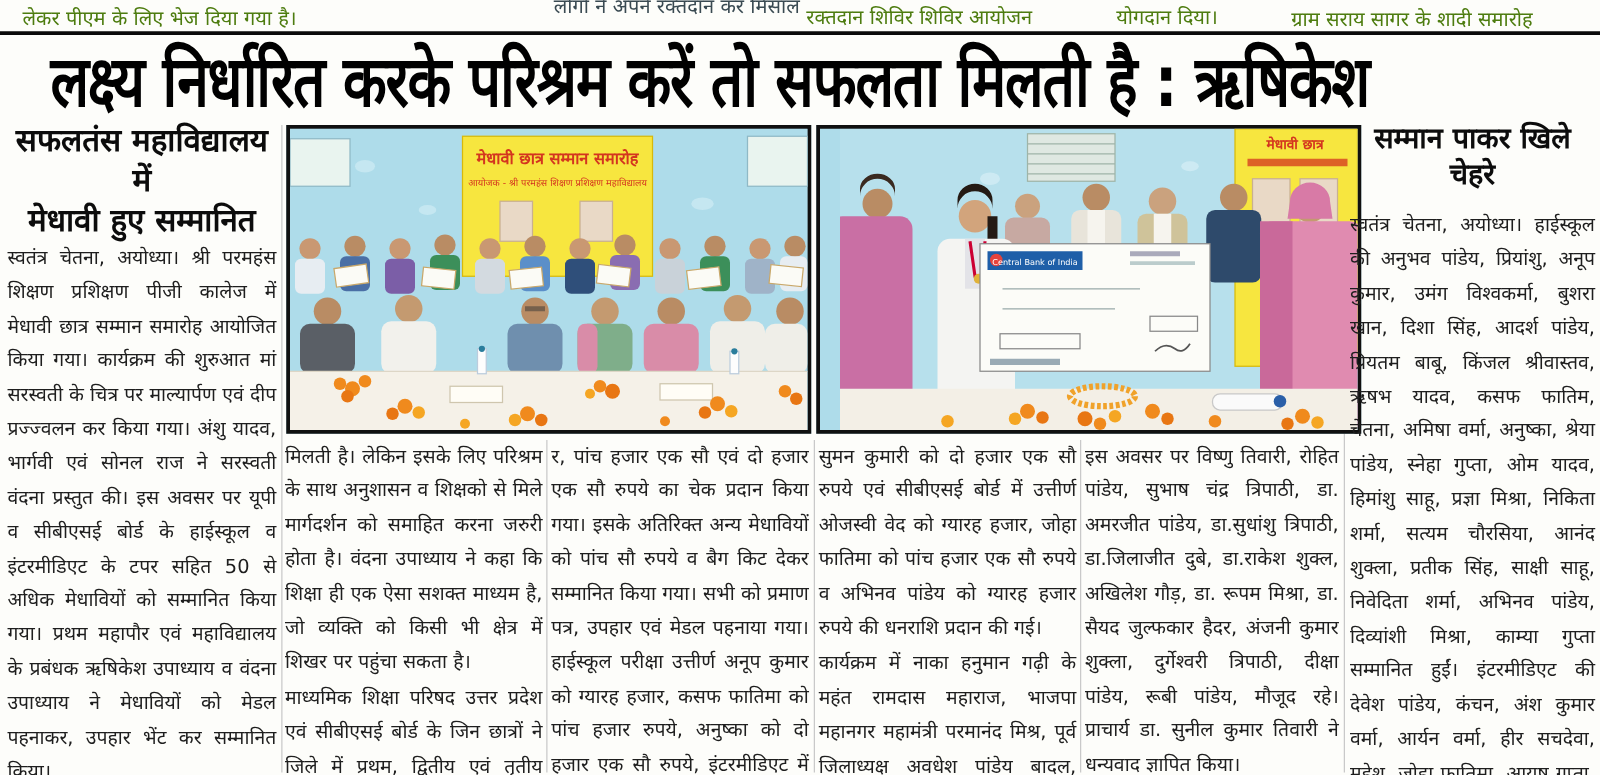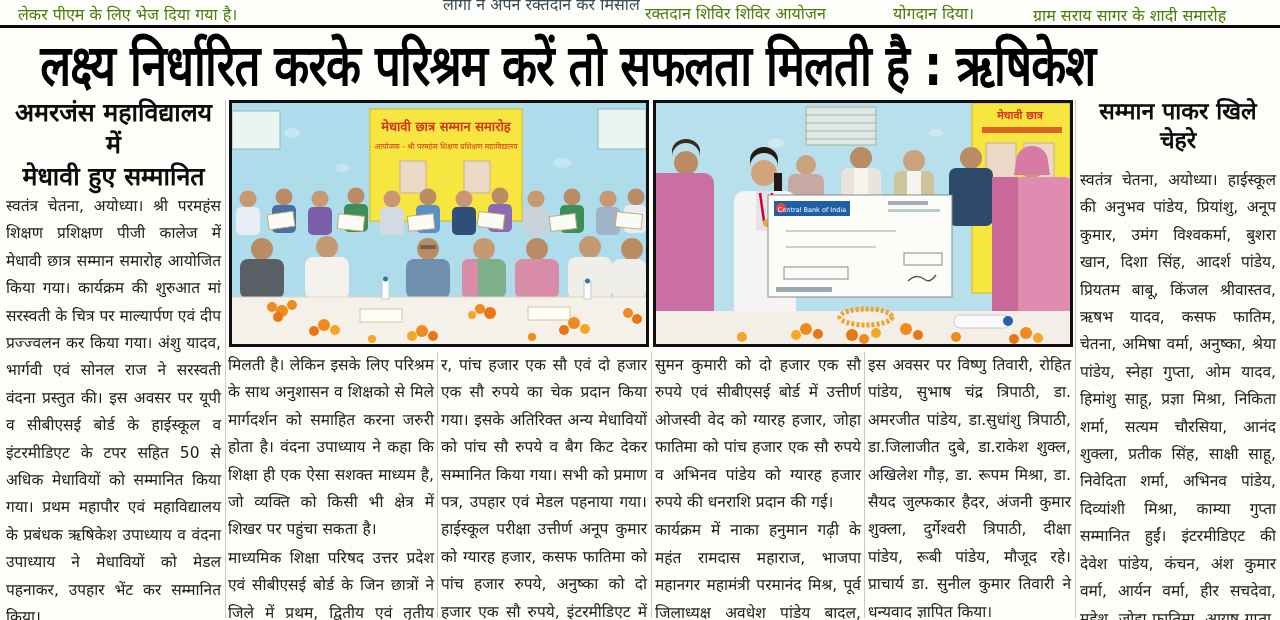--- a/index.html
+++ b/index.html
@@ -46,21 +46,21 @@
 </div>
 
 <div class="vline" style="left:225px;top:100px;height:518px;"></div>
 <div class="vline" style="left:437px;top:352px;height:266px;"></div>
 <div class="vline" style="left:651px;top:352px;height:266px;"></div>
 <div class="vline" style="left:864px;top:352px;height:266px;"></div>
 <div class="vline" style="left:1075px;top:100px;height:518px;"></div>
 
 <div class="col" style="left:6px;top:97px;width:215px;">
   <div class="col-head head-left">
-    <div>अमरजंस महाविद्यालय में</div>
+    <div>सफलतंस महाविद्यालय में</div>
     <div>मेधावी हुए सम्मानित</div>
   </div>
   <p><span class="dateline">स्वतंत्र चेतना, अयोध्या।</span> <span>श्री परमहंस शिक्षण प्रशिक्षण पीजी कालेज में मेधावी छात्र सम्मान समारोह आयोजित किया गया। कार्यक्रम की शुरुआत मां सरस्वती के चित्र पर माल्यार्पण एवं दीप प्रज्ज्वलन कर किया गया। अंशु यादव, भार्गवी एवं सोनल राज ने सरस्वती वंदना प्रस्तुत की।  इस अवसर पर यूपी व सीबीएसई बोर्ड के हाईस्कूल व इंटरमीडिएट के टपर सहित 50 से अधिक मेधावियों को सम्मानित किया गया। प्रथम महापौर एवं महाविद्यालय के प्रबंधक ऋषिकेश उपाध्याय व वंदना उपाध्याय ने मेधावियों को मेडल पहनाकर, उपहार भेंट कर सम्मानित किया।</span></p>
   <p>ऋषिकेश उपाध्याय ने कहा कि लक्ष्य को निर्धारित करके अगर परिश्रम किया जाए तो सफलता अवश्य</p>
 </div>
 
 <div class="photo" style="left:229px;top:100px;width:414px;height:241px;">
 <svg width="414" height="241" viewBox="0 0 414 241">
   <rect width="414" height="241" fill="#aedcea"></rect>
   <ellipse cx="60" cy="30" rx="8" ry="5" fill="#c5e7f1"></ellipse>
@@ -194,21 +194,21 @@
           <circle cx="332" cy="227" r="5" fill="#e87613"></circle>
       <circle cx="396" cy="210" r="5"></circle>
           <circle cx="405" cy="216" r="5" fill="#e87613"></circle>
       <circle cx="140" cy="236" r="4" fill="#f5a623"></circle>
           <circle cx="300" cy="234" r="4"></circle>
     </g>
   </g>
 </svg>
 </div>
 
-<div class="photo" style="left:653px;top:100px;width:414px;height:241px;">
+<div class="photo" style="left:653px;top:100px;width:414px;height:241px;padding-left:16px;">
 <svg width="414" height="241" viewBox="0 0 414 241">
   <rect width="414" height="241" fill="#b7e0ec"></rect>
   <ellipse cx="120" cy="40" rx="8" ry="5" fill="#cdeaf3"></ellipse>
       <ellipse cx="280" cy="30" rx="7" ry="4" fill="#cdeaf3"></ellipse>
   <rect x="150" y="4" width="70" height="38" fill="#dfe8e2" stroke="#9fb4a8"></rect>
   <line x1="150" y1="12" x2="220" y2="12" stroke="#9fb4a8"></line>
       <line x1="150" y1="20" x2="220" y2="20" stroke="#9fb4a8"></line>
       <line x1="150" y1="28" x2="220" y2="28" stroke="#9fb4a8"></line>
       <line x1="150" y1="36" x2="220" y2="36" stroke="#9fb4a8"></line>
   <g>

